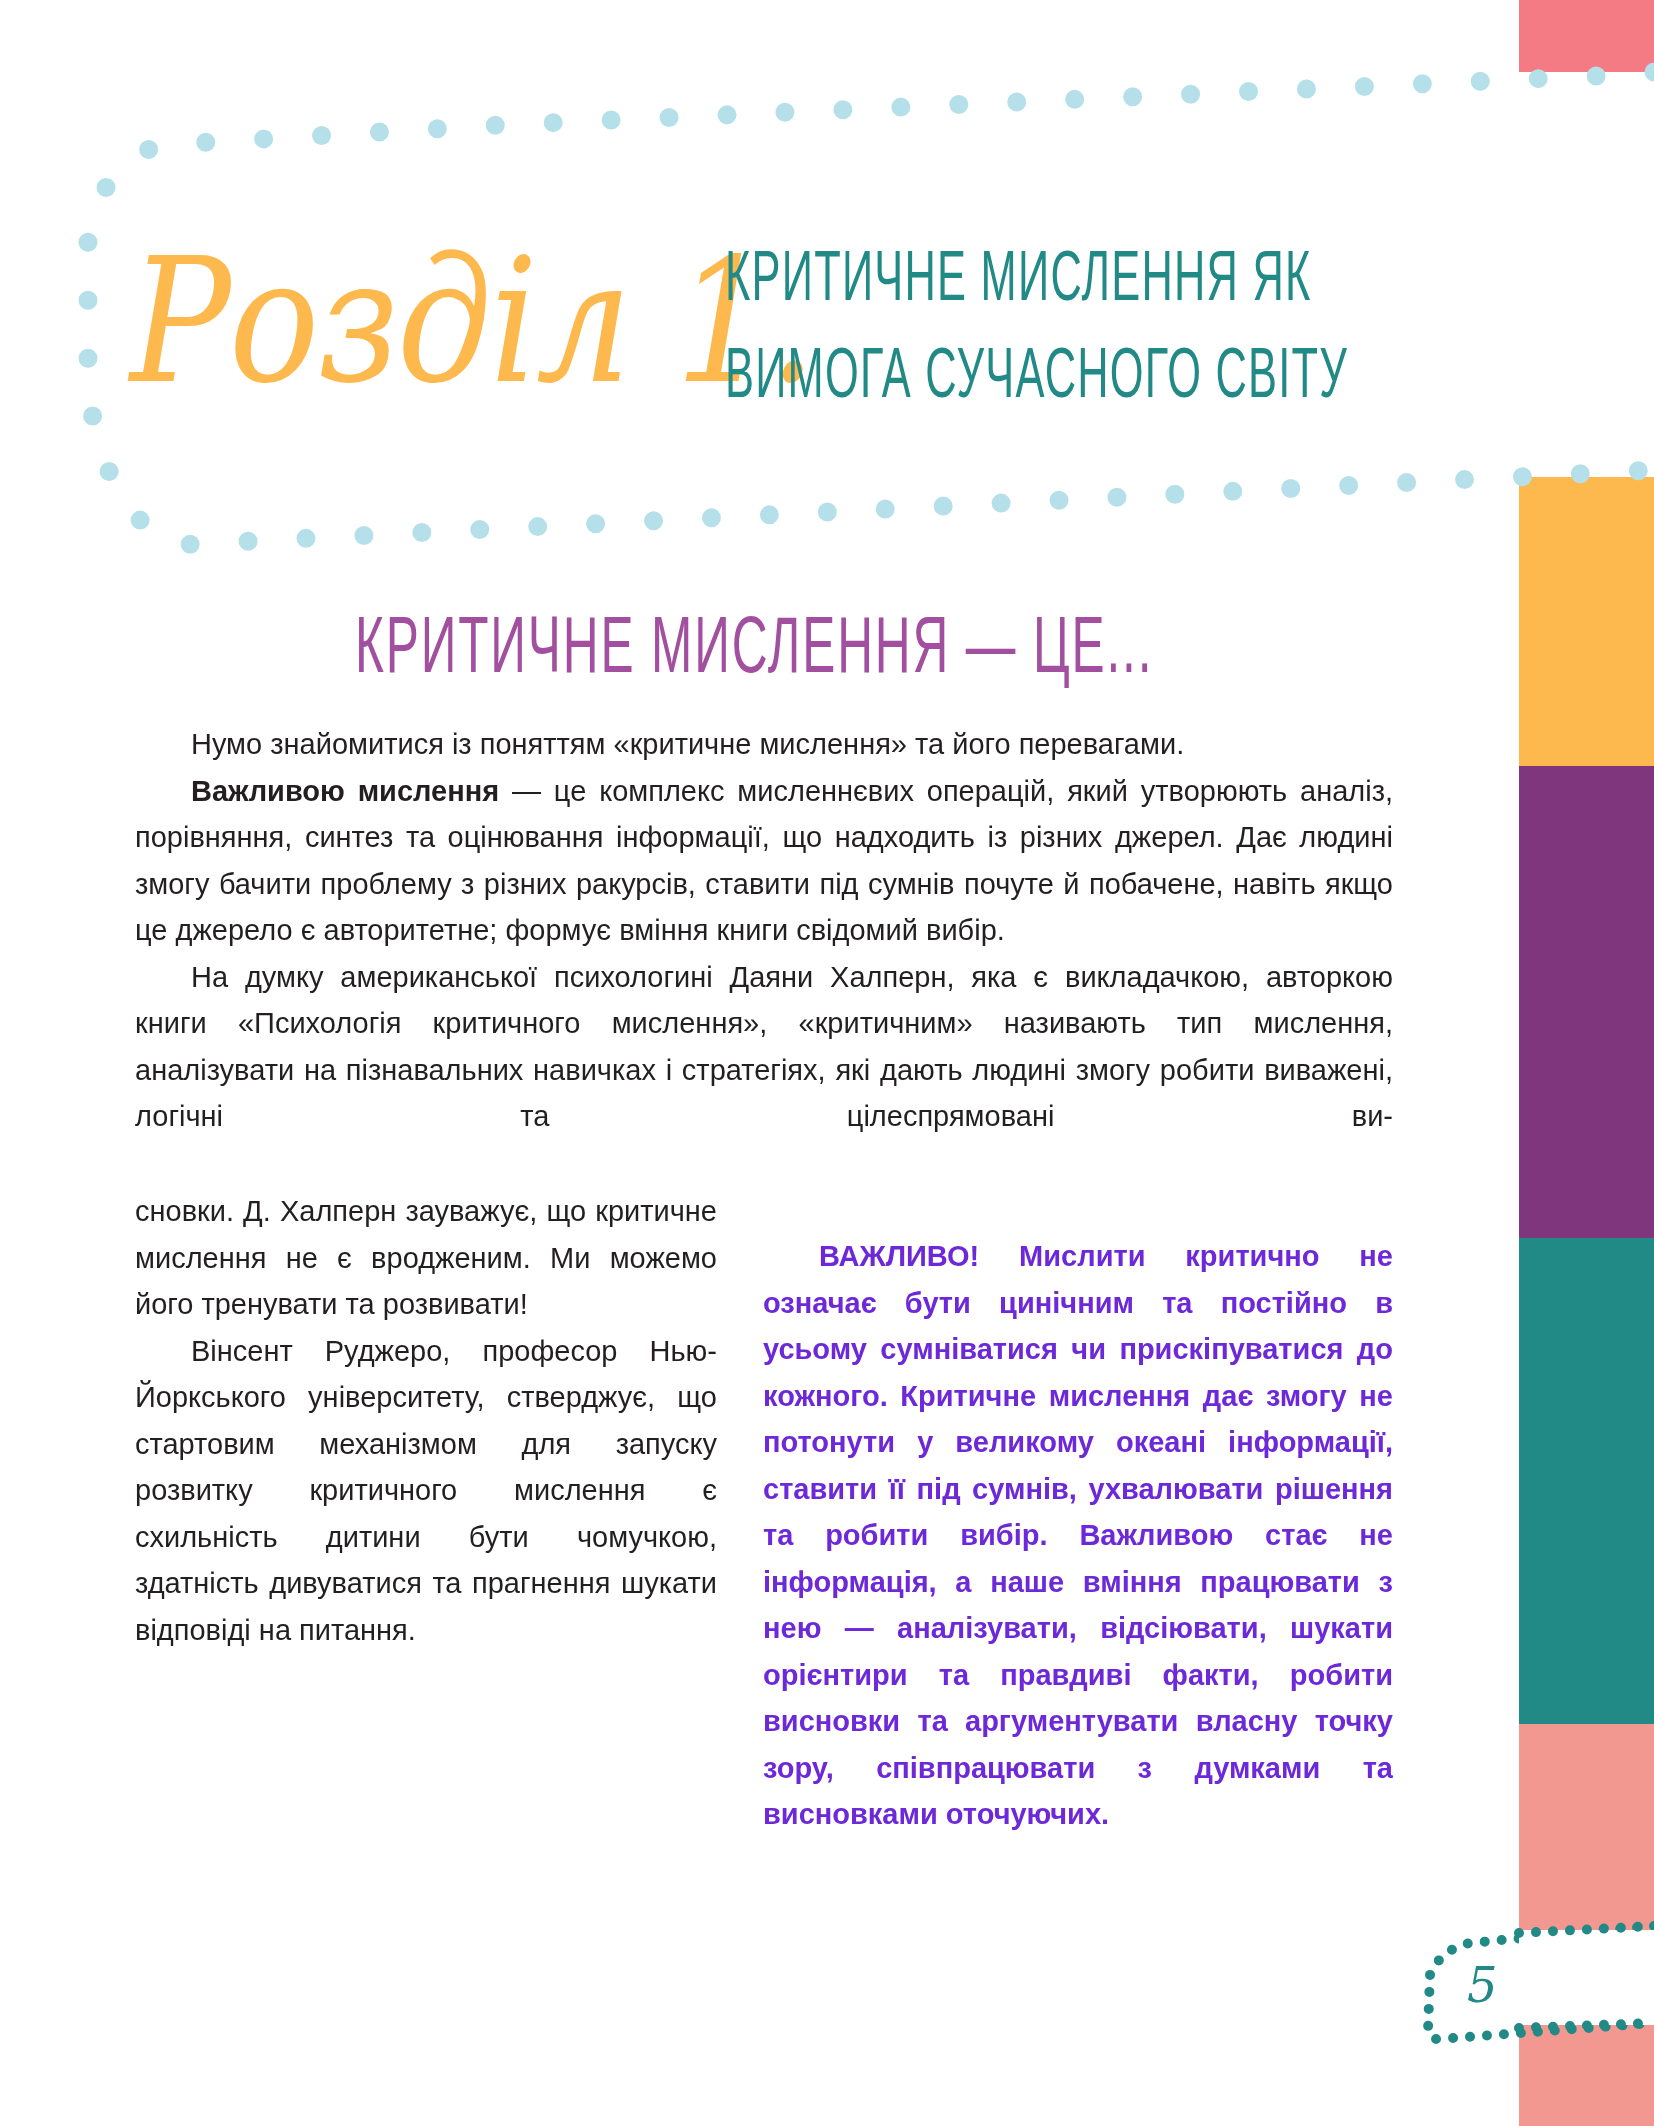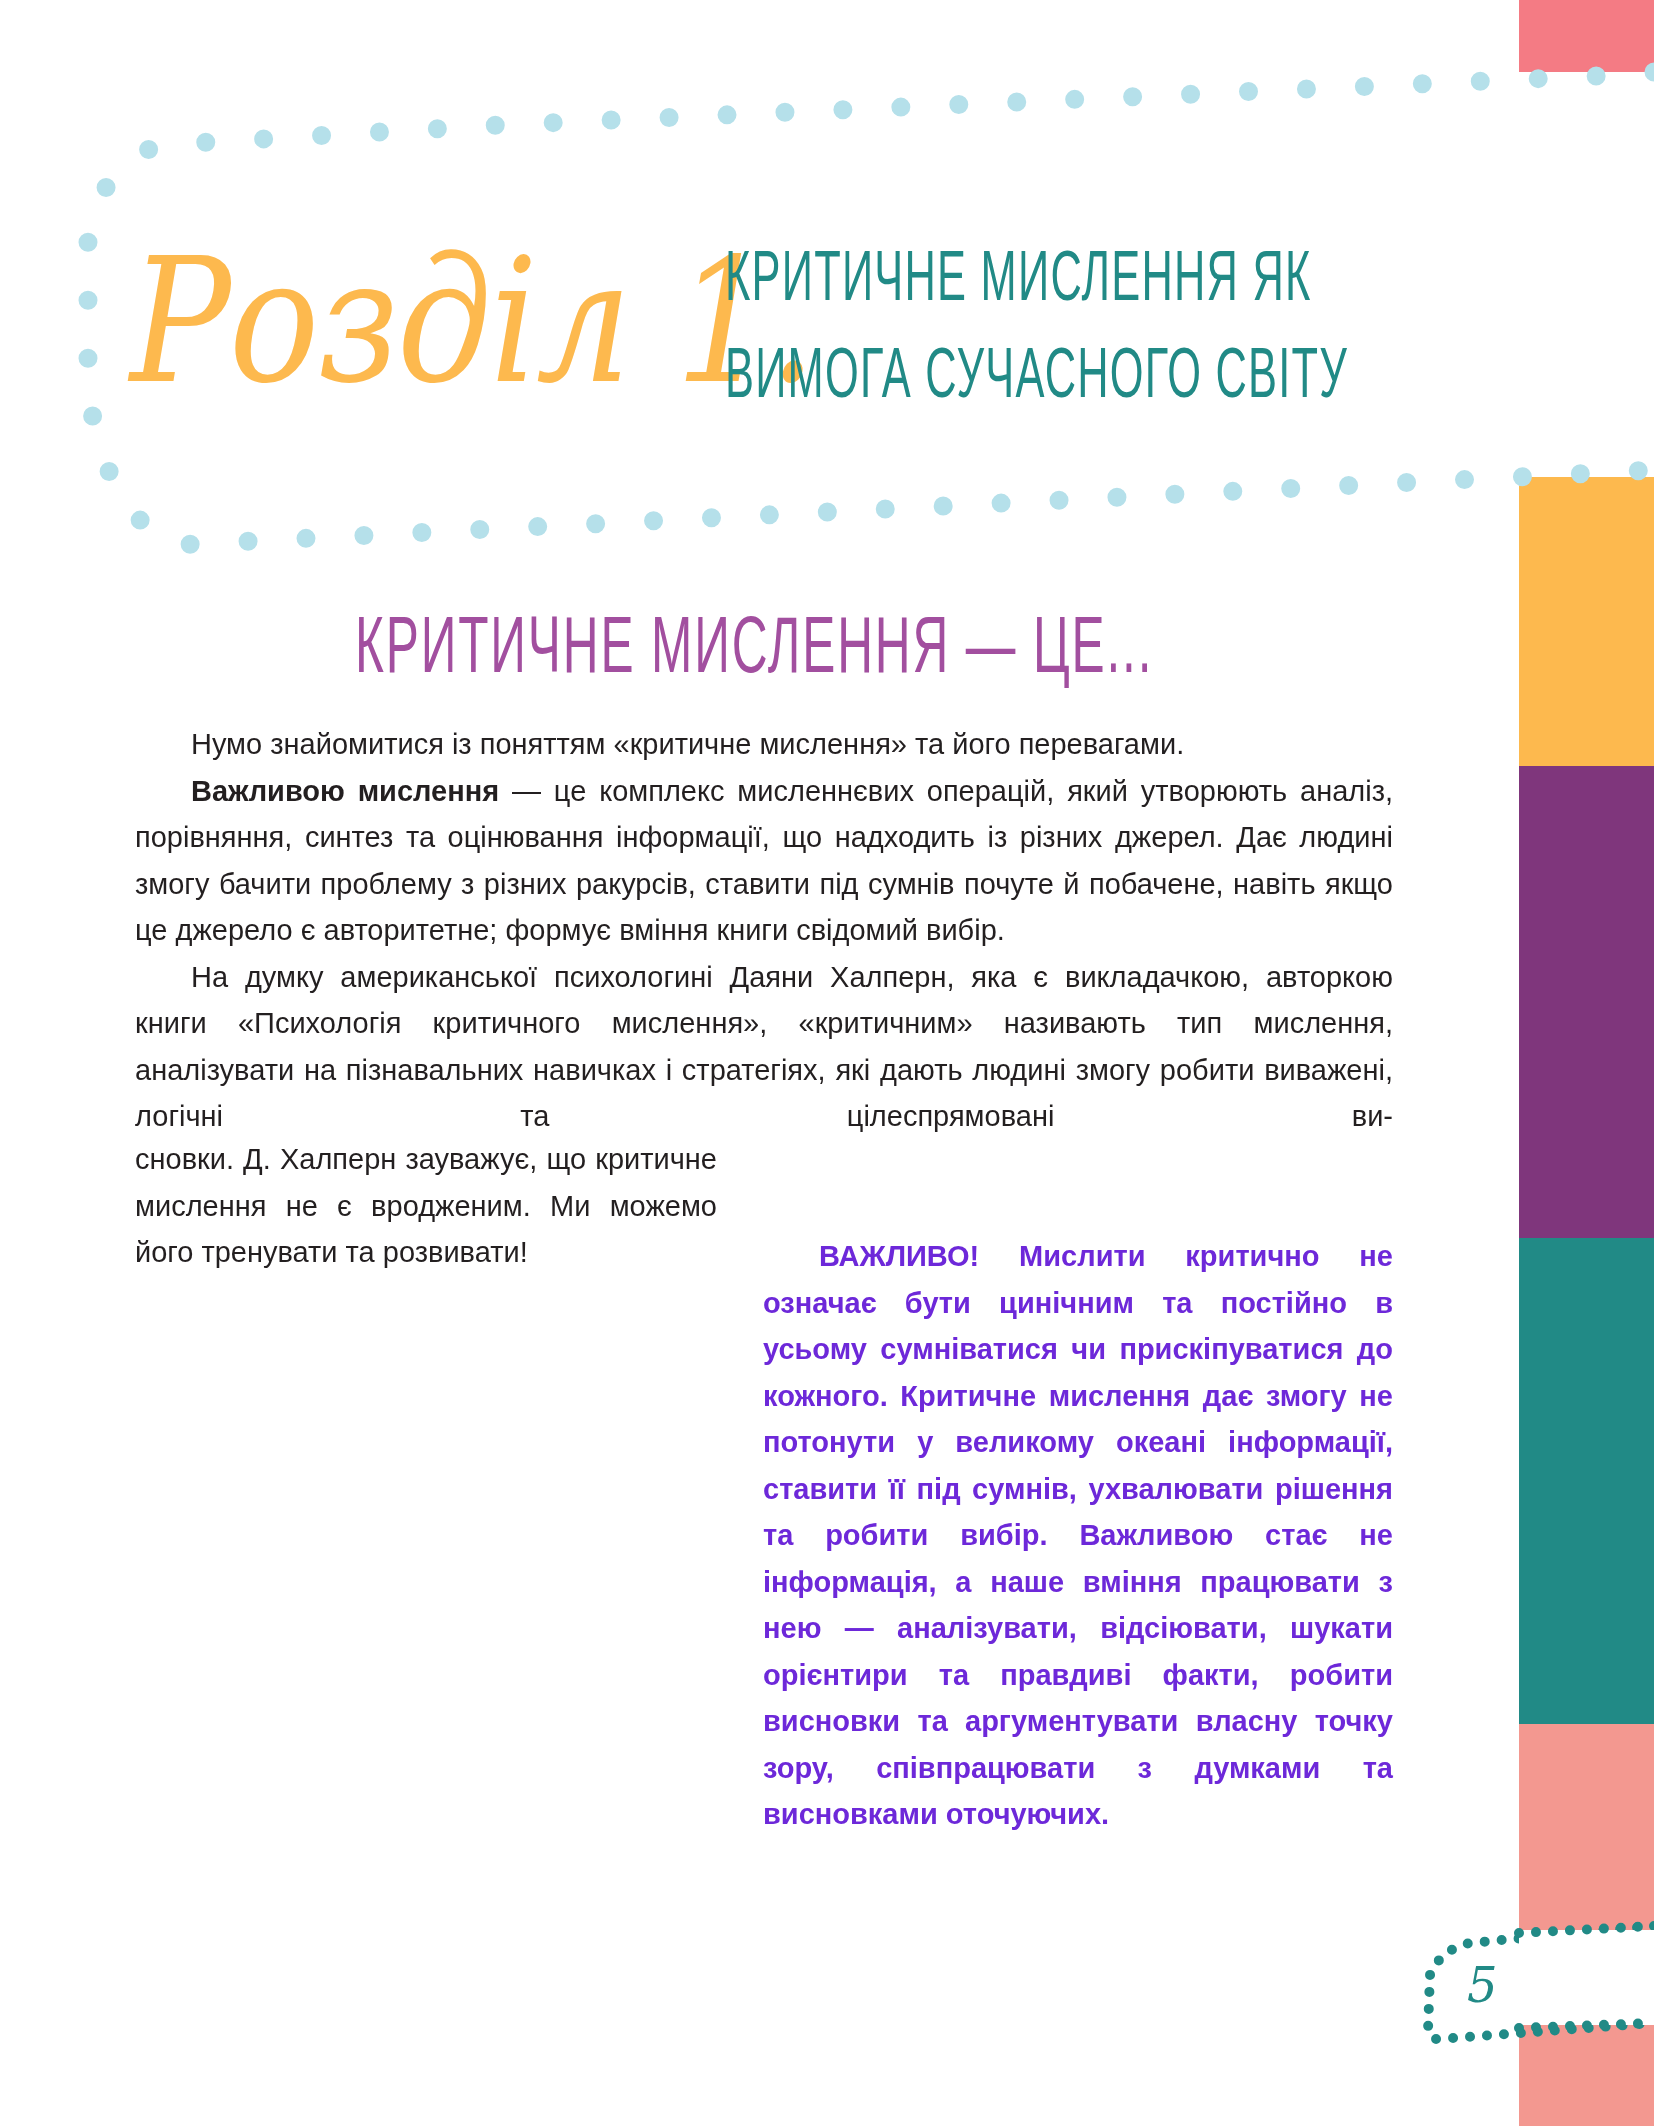--- a/index.html
+++ b/index.html
@@ -12,21 +12,21 @@
         transform:scaleY(1.15); transform-origin:left top; }
   .chapter-title { position:absolute; left:725px; top:228px; color:#218a86;
         font-family:"Liberation Sans", sans-serif; font-size:70px; line-height:97px;
         letter-spacing:2px; transform:scaleX(0.62); transform-origin:left top; white-space:nowrap; }
   .section-title { position:absolute; left:355px; top:600px; color:#a24f9f;
         font-family:"Liberation Sans", sans-serif; font-size:80px; line-height:90px;
         letter-spacing:3px; transform:scaleX(0.62); transform-origin:left top; white-space:nowrap; }
   .body { position:absolute; font-size:29px; line-height:46.5px; text-align:justify; }
   .body p { margin:0; text-indent:56px; }
   .full { left:135px; top:721px; width:1258px; }
-  .left { left:135px; top:1136px; width:582px; }
+  .left { left:135px; top:1188px; width:582px; }
   .right { left:763px; top:1233px; width:630px; color:#6d28d9; font-weight:bold; }
   .page-num { position:absolute; left:1467px; top:1957px; font-family:"DejaVu Serif", serif;
         font-style:italic; font-size:48px; color:#218a86; }
 </style>
 </head>
 <body>
 
 <div class="strip" style="top:0;height:72px;background:#f47b84;"></div>
 <div class="strip" style="top:477px;height:289px;background:#fdb94e;"></div>
 <div class="strip" style="top:766px;height:472px;background:#7f367c;"></div>
@@ -52,19 +52,20 @@
 <div class="section-title">КРИТИЧНЕ МИСЛЕННЯ — ЦЕ...</div>
 
 <div class="body full">
   <p>Нумо знайомитися із поняттям «критичне мислення» та його перевагами.</p>
   <p><b>Важливою мислення</b><span> — це комплекс мисленнєвих операцій, який утворюють аналіз, порівняння, синтез та оцінювання інформації, що надходить із різних джерел. Дає людині змогу бачити проблему з різних ракурсів, ставити під сумнів почуте й побачене, навіть якщо це джерело є авторитетне; формує вміння книги свідомий вибір.</span></p>
   <p style="text-align-last:justify;">На думку американської психологині Даяни Халперн, яка є викладачкою, авторкою книги «Психологія критичного мислення», «критичним» називають тип мислення, аналізувати на пізнавальних навичках і стратегіях, які дають людині змогу робити виважені, логічні та цілеспрямовані ви-</p>
 </div>
 
 <div class="body left">
   <p style="text-indent:0;">сновки. Д. Халперн зауважує, що критичне мислення не є вродженим. Ми можемо його тренувати та розвивати!</p>
+  <p>Вінсент Руджеро, професор Нью-Йоркського університету, стверджує, що стартовим механізмом для запуску розвитку критичного мислення є схильність дитини бути чомучкою, здатність дивуватися та прагнення шукати відповіді на питання.</p>
 </div>
 
 <div class="body right">
   <p>ВАЖЛИВО! Мислити критично не означає бути цинічним та постійно в усьому сумніватися чи прискіпуватися до кожного. Критичне мислення дає змогу не потонути у великому океані інформації, ставити її під сумнів, ухвалювати рішення та робити вибір. Важливою стає не інформація, а наше вміння працювати з нею — аналізувати, відсіювати, шукати орієнтири та правдиві факти, робити висновки та аргументувати власну точку зору, співпрацювати з думками та висновками оточуючих.</p>
 </div>
 
 <div class="page-num">5</div>
 
 </body></html>

